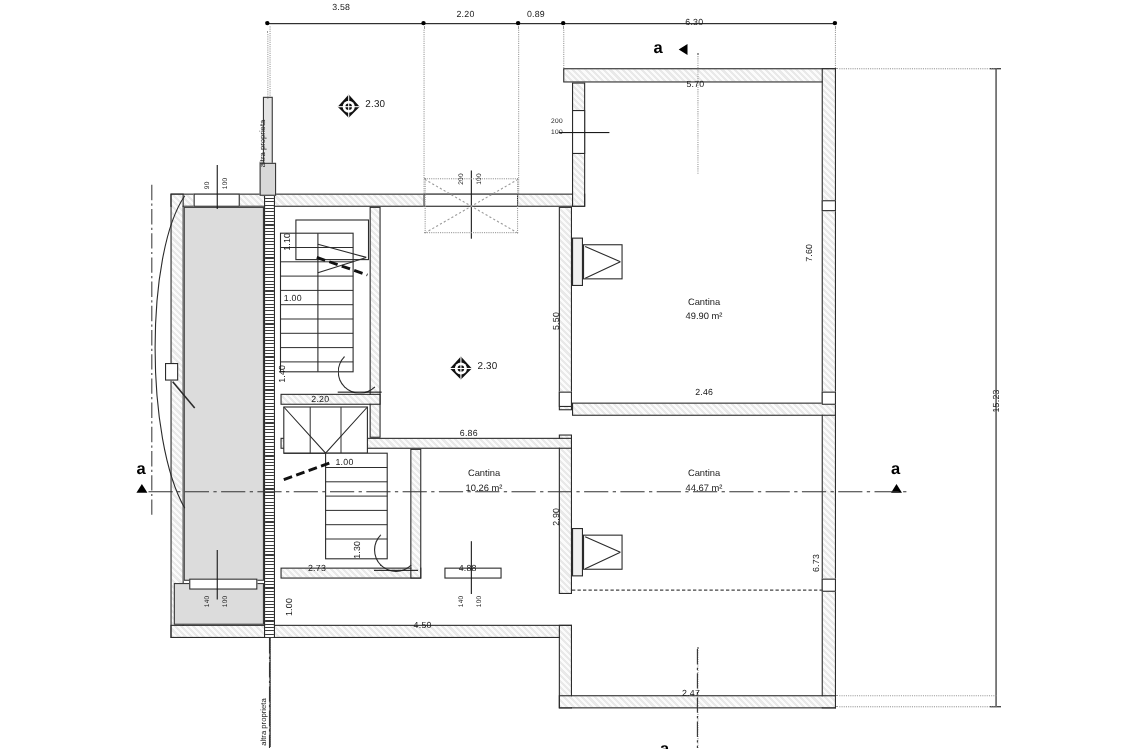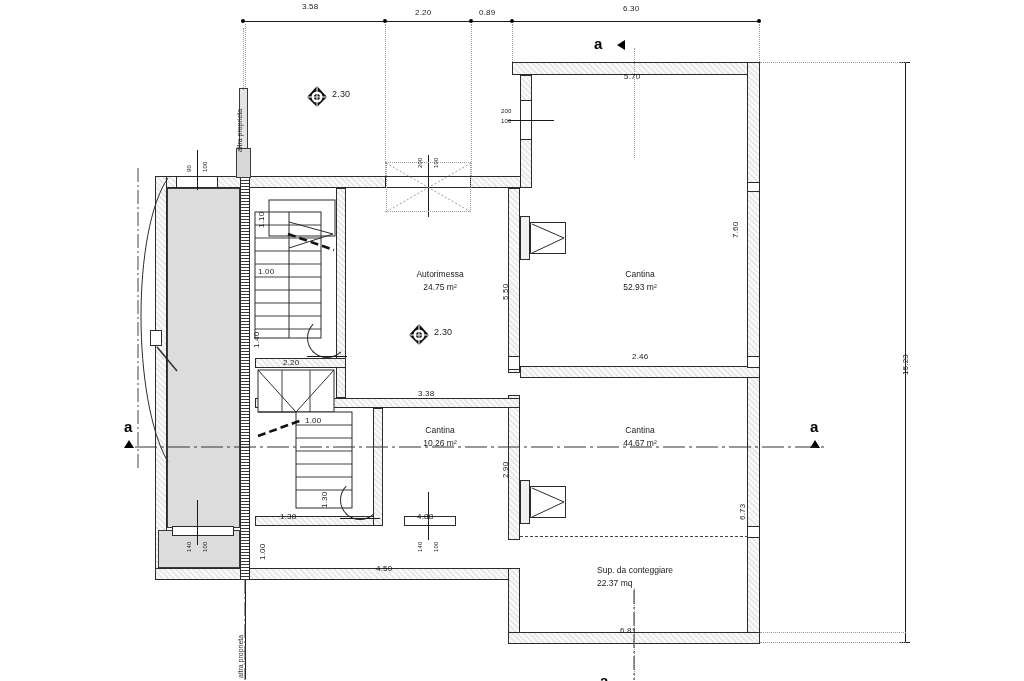--- a/index.html
+++ b/index.html
@@ -48,21 +48,21 @@
 
   <div class="hl" style="left:243px;top:21px;width:517px;border-top-width:1.3px;"></div>
   <div class="tick" style="left:241px;top:19px;"></div>
   <div class="tick" style="left:383px;top:19px;"></div>
   <div class="tick" style="left:469px;top:19px;"></div>
   <div class="tick" style="left:510px;top:19px;"></div>
   <div class="tick" style="left:757px;top:19px;"></div>
   <div class="dim" style="left:302px;top:2px;">3.58</div>
   <div class="dim" style="left:415px;top:8px;">2.20</div>
   <div class="dim" style="left:479px;top:8px;">0.89</div>
-  <div class="dim" style="left:623px;top:4px;">6.30</div>
+  <div class="dim" style="left:623px;top:16px;">6.30</div>
 
   <div class="dotv" style="left:245px;top:24px;height:655px;"></div>
   <div class="dotv" style="left:385px;top:24px;height:160px;"></div>
   <div class="dotv" style="left:471px;top:24px;height:160px;"></div>
   <div class="dotv" style="left:512px;top:24px;height:40px;"></div>
   <div class="dotv" style="left:759px;top:24px;height:620px;"></div>
 
   <div class="vl" style="left:905px;top:62px;height:580px;border-left-width:1.3px;"></div>
   <div class="hl" style="left:900px;top:62px;width:10px;"></div>
   <div class="hl" style="left:900px;top:642px;width:10px;"></div>
@@ -213,21 +213,21 @@
       <line x1="38" y1="94" x2="94" y2="94" stroke="#2b2b2b" stroke-width=".9"></line>
       <line x1="38" y1="107" x2="94" y2="107" stroke="#2b2b2b" stroke-width=".9"></line>
       <line x1="38" y1="120" x2="94" y2="120" stroke="#2b2b2b" stroke-width=".9"></line>
     </svg>
   </div>
   <svg class="abs" style="left:258px;top:418px;" width="50" height="24">
     <path d="M0,18 L44,2" stroke="#111" stroke-width="2.6" stroke-dasharray="8,4" fill="none"></path>
   </svg>
   <div class="dim" style="left:305px;top:416px;">1.00</div>
   <div class="dimv" style="left:320px;top:508px;">1.30</div>
-  <div class="dim" style="left:280px;top:512px;">1.38</div>
+  <div class="dim" style="left:280px;top:512px;">2.73</div>
   <div class="swing" style="left:340px;top:480px;width:38px;height:38px;"></div>
   <div class="hl" style="left:340px;top:518px;width:40px;border-top-width:1.4px;"></div>
 
   <svg class="abs" style="left:306px;top:86px;" width="22" height="22">
     <path d="M11,0 L21,11 L11,21 L1,11 Z" fill="#111"></path>
     <circle cx="11" cy="11" r="5.5" fill="#fff"></circle>
     <circle cx="11" cy="11" r="3" fill="#111"></circle>
     <line x1="11" y1="0" x2="11" y2="21" stroke="#fff" stroke-width="1"></line>
     <line x1="1" y1="11" x2="21" y2="11" stroke="#fff" stroke-width="1"></line>
   </svg>
@@ -235,64 +235,56 @@
 
   <svg class="abs" style="left:408px;top:324px;" width="22" height="22">
     <path d="M11,0 L21,11 L11,21 L1,11 Z" fill="#111"></path>
     <circle cx="11" cy="11" r="5.5" fill="#fff"></circle>
     <circle cx="11" cy="11" r="3" fill="#111"></circle>
     <line x1="11" y1="0" x2="11" y2="21" stroke="#fff" stroke-width="1"></line>
     <line x1="1" y1="11" x2="21" y2="11" stroke="#fff" stroke-width="1"></line>
   </svg>
   <div class="dim" style="left:434px;top:327px;font-size:9px;">2.30</div>
 
-  <div class="roomlbl" style="left:380px;top:268px;width:120px;">
-    <div>Autorimessa</div>
-    <div>24.75 m²</div>
-  </div>
   <div class="roomlbl" style="left:580px;top:268px;width:120px;">
     <div>Cantina</div>
-    <div>52.93 m²</div>
+    <div>49.90 m²</div>
   </div>
   <div class="roomlbl" style="left:580px;top:424px;width:120px;">
     <div>Cantina</div>
     <div>44.67 m²</div>
   </div>
   <div class="roomlbl" style="left:385px;top:424px;width:110px;">
     <div>Cantina</div>
     <div>10.26 m²</div>
-  </div>
-  <div class="roomlbl" style="left:597px;top:564px;width:140px;text-align:left;">
-    <div>Sup. da conteggiare</div>
-    <div>22.37 mq</div>
   </div>
 
   <div class="sect" style="left:594px;top:35px;">a</div>
   <div class="triL" style="left:617px;top:40px;"></div>
   <div class="dotv" style="left:634px;top:48px;height:110px;"></div>
 
   <div class="sect" style="left:124px;top:418px;">a</div>
   <div class="tri" style="left:124px;top:440px;"></div>
   <div class="sect" style="left:810px;top:418px;">a</div>
   <div class="tri" style="left:810px;top:440px;"></div>
 
   <svg class="abs" style="left:135px;top:444px;" width="690" height="6">
     <path d="M0,3 L690,3" stroke="#333" stroke-width="1" stroke-dasharray="22,4,3,4"></path>
   </svg>
 
   <div class="dotv" style="left:634px;top:588px;height:92px;"></div>
   <svg class="abs" style="left:628px;top:590px;" width="14" height="90">
     <path d="M6,0 L6,90" stroke="#333" stroke-width="1" stroke-dasharray="14,3,2,3"></path>
   </svg>
 
-  <div class="dim" style="left:418px;top:389px;">3.38</div>
+  <div class="dim" style="left:418px;top:389px;">6.86</div>
   <div class="dim" style="left:624px;top:72px;">5.70</div>
   <div class="dim" style="left:632px;top:352px;">2.46</div>
   <div class="dim" style="left:376px;top:564px;">4.50</div>
-  <div class="dim" style="left:620px;top:626px;">6.81</div>
+  <div class="dim" style="left:620px;top:626px;">2.47</div>
   <div class="dim" style="left:417px;top:512px;">4.88</div>
   <div class="dimv" style="left:258px;top:560px;">1.00</div>
   <div class="dimv" style="left:501px;top:300px;"></div>
   <div class="dimv" style="left:501px;top:300px;">5.50</div>
   <div class="dimv" style="left:501px;top:478px;">2.90</div>
   <div class="dimv" style="left:731px;top:238px;">7.60</div>
   <div class="dimv" style="left:738px;top:520px;">6.73</div>
 
   <div class="dashh" style="left:520px;top:536px;width:228px;"></div>
   <div class="dot" style="left:760px;top:632px;width:146px;"></div>

